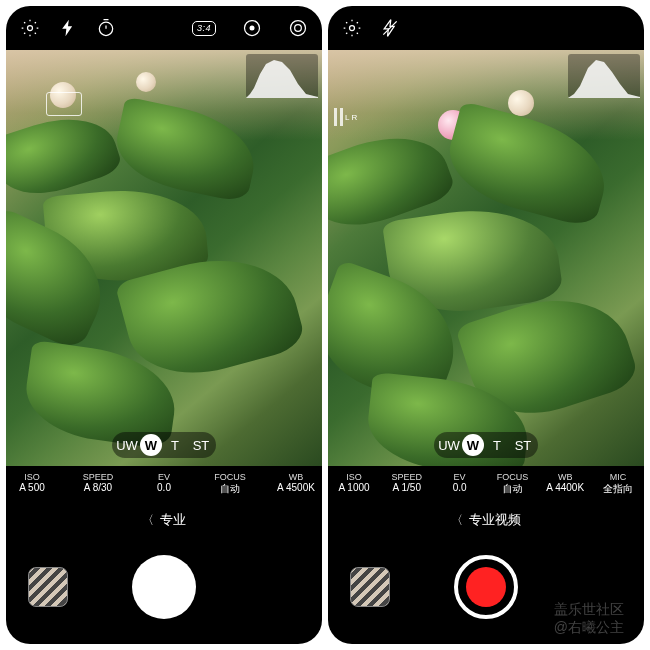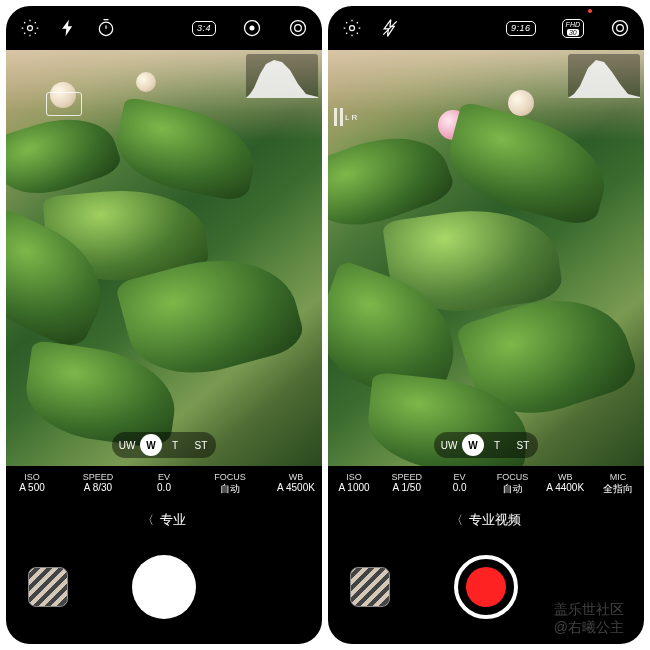--- a/index.html
+++ b/index.html
@@ -107,21 +107,21 @@
     position: absolute;
     bottom: 8px; left: 50%; transform: translateX(-50%);
     display: flex; gap: 0;
     background: rgba(0,0,0,0.45);
     border-radius: 16px;
     padding: 2px;
   }
   .zoom-opt {
     width: 26px; height: 22px;
     display:flex; align-items:center; justify-content:center;
-    font-size: 10px; color: #fff;
+    font-size: 13px; color: #fff;
   }
   .zoom-opt.active {
     background:#fff; color:#000; border-radius:50%; width:22px; height:22px; font-weight:600;
   }
 
   .params-row {
     display:flex; 
     padding: 6px 6px 2px;
     color:#fff;
     justify-content: space-between;
@@ -282,36 +282,20 @@
             <path d="M12 2v2M12 20v2M4.9 4.9l1.4 1.4M17.7 17.7l1.4 1.4M2 12h2M20 12h2M4.9 19.1l1.4-1.4M17.7 6.3l1.4-1.4"></path>
           </svg>
         </div>
       <div class="ico">
           <svg viewBox="0 0 24 24">
             <path d="M13 2L5 13h5l-1 9 8-12h-5l1-8z" stroke="#fff" fill="none"></path>
             <line x1="4" y1="20" x2="20" y2="4" stroke="#fff"></line>
           </svg>
         </div>
     </div>
-    <div class="icon-row right">
-      <div class="ratio-box">9:16</div>
-      <div style="position:relative">
-        <div class="red-dot"></div>
-        <div class="fhd-box">
-          <div>FHD</div>
-          <div class="fps">30</div>
-        </div>
-      </div>
-      <div class="ico">
-          <svg viewBox="0 0 24 24">
-            <circle cx="12" cy="12" r="9"></circle>
-            <circle cx="12" cy="12" r="4"></circle>
-          </svg>
-        </div>
-    </div>
   </div>
 
   <div class="viewfinder">
     <div class="ceiling"></div>
     <div class="lantern" style="top:60px; left:110px; width:30px; height:30px; background:radial-gradient(circle at 35% 35%, #ffe8f0, #f0a8c0 55%, #d87890);"></div>
     <div class="lantern" style="top:40px; left:180px;"></div>
     <div class="lantern" style="top:100px; left:60px; width:22px; height:22px;"></div>
     <div class="leaf" style="top:90px; left:-20px; width:140px; height:80px; transform:rotate(-20deg);"></div>
     <div class="leaf" style="top:70px; left:120px; width:160px; height:90px; transform:rotate(15deg);"></div>
     <div class="leaf" style="top:160px; left:60px; width:170px; height:100px; transform:rotate(-8deg); background:radial-gradient(ellipse at 35% 25%, #a8d868, #528038 55%, #2a5020);"></div>

